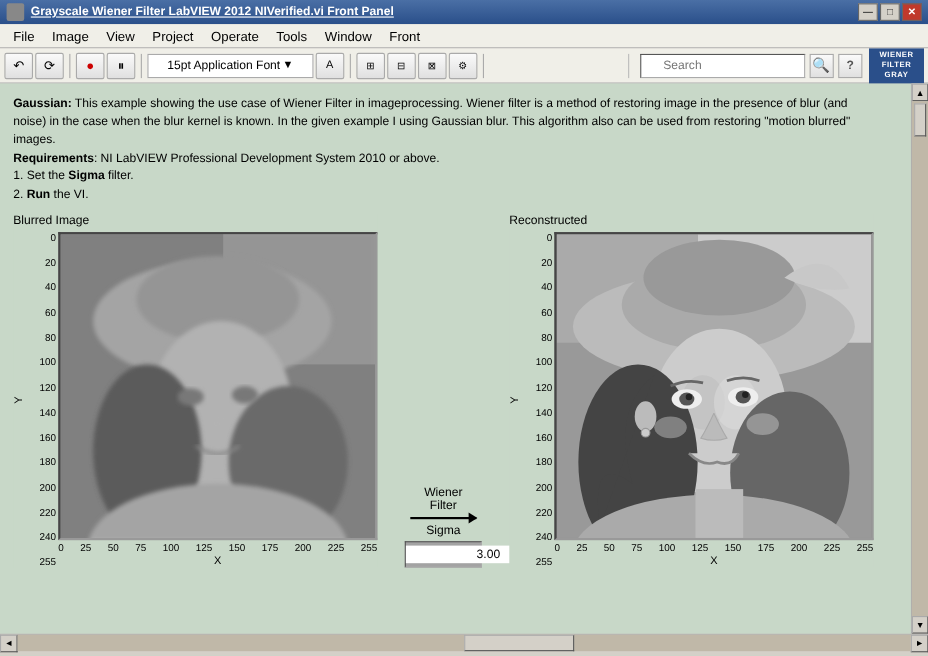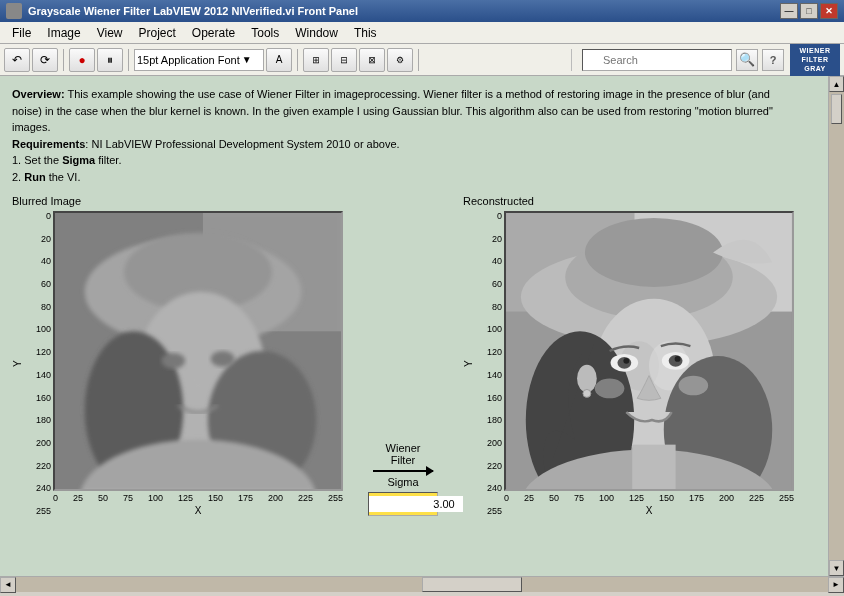--- a/index.html
+++ b/index.html
@@ -10,21 +10,21 @@
       background: linear-gradient(to bottom, #4a6fa5, #2a4f8a);
       color: white;
       height: 22px;
       display: flex;
       align-items: center;
       padding: 0 6px;
       font-size: 11px;
       font-weight: bold;
     }
     .title-bar-icon { width: 16px; height: 16px; margin-right: 6px; background: #888; border-radius: 2px; }
-    .title-bar-title { flex: 1; }
+    .title-bar-title { flex: 1; text-decoration: underline; }
     .title-bar-buttons { display: flex; gap: 2px; }
     .tb-btn {
       width: 18px; height: 16px; border: 1px solid #666;
       display: flex; align-items: center; justify-content: center;
       font-size: 9px; color: #333; cursor: pointer;
     }
     .tb-btn.minimize { background: #d4d0c8; }
     .tb-btn.maximize { background: #d4d0c8; }
     .tb-btn.close { background: #c0392b; color: white; font-weight: bold; }
 
@@ -52,21 +52,21 @@
     }
     .tb-sep { width: 1px; height: 22px; background: #aaa; margin: 0 3px; }
     .toolbar-btn {
       width: 26px; height: 24px; border: 1px solid #aaa;
       background: linear-gradient(to bottom, #fafafa, #e0e0e0);
       display: flex; align-items: center; justify-content: center;
       cursor: pointer; font-size: 12px; border-radius: 2px;
     }
     .font-selector {
       height: 22px; border: 1px solid #aaa; background: white;
-      padding: 0 2px; font-size: 11px; display: flex; align-items: center;
+      padding: 0 17px; font-size: 11px; display: flex; align-items: center;
       min-width: 130px; cursor: pointer;
     }
     .font-dropdown { font-size: 10px; margin-left: 2px; }
 
     
     .search-area {
       display: flex; align-items: center; margin-left: auto; gap: 4px;
     }
     .search-box {
       height: 22px; width: 150px; border: 1px inset #aaa;
@@ -235,21 +235,21 @@
     }
     .sigma-label {
       font-size: 11px;
       margin-bottom: 4px;
       text-align: center;
     }
     .sigma-input {
       display: flex;
       align-items: center;
       border: 1px inset #aaa;
-      background: #fde047;
+      background: #a3a3a3;
       width: 70px;
     }
     .sigma-value {
       flex: 1;
       padding: 2px 4px;
       font-size: 11px;
       border: none;
       text-align: center;
       background: white;
     }
@@ -299,21 +299,21 @@
 </div>
 
 <div class="menu-bar">
   <span class="menu-item">File</span>
   <span class="menu-item">Image</span>
   <span class="menu-item">View</span>
   <span class="menu-item">Project</span>
   <span class="menu-item">Operate</span>
   <span class="menu-item">Tools</span>
   <span class="menu-item">Window</span>
-  <span class="menu-item">This</span>
+  <span class="menu-item">Front</span>
 </div>
 
 <div class="toolbar">
   <div class="toolbar-btn">↶</div>
   <div class="toolbar-btn">⟳</div>
   <div class="tb-sep"></div>
   <div class="toolbar-btn" style="color:#c00;">●</div>
   <div class="toolbar-btn">⏸</div>
   <div class="tb-sep"></div>
   <div class="font-selector">
@@ -340,21 +340,21 @@
     <span style="font-size:7px;">FILTER</span>
     <span style="font-size:7px;">GRAY</span>
   </div>
 </div>
 
 <div class="main-area">
   <div class="panel">
 
     <div class="overview-text">
       <div>
-        <span class="bold">Overview:</span><span> This example showing the use case of Wiener Filter in imageprocessing. Wiener filter is a method of restoring image in the presence of blur (and noise) in the case when the blur kernel is known. In the given example I using Gaussian blur. This algorithm also can be used from restoring "motion blurred" images.</span>
+        <span class="bold">Gaussian:</span><span> This example showing the use case of Wiener Filter in imageprocessing. Wiener filter is a method of restoring image in the presence of blur (and noise) in the case when the blur kernel is known. In the given example I using Gaussian blur. This algorithm also can be used from restoring "motion blurred" images.</span>
       </div>
       <div>
         <span class="bold">Requirements</span><span>: NI LabVIEW Professional Development System 2010 or above.</span>
       </div>
       <div>
         <span>1. Set the </span><span class="bold">Sigma</span><span> filter.</span>
       </div>
       <div>
         <span>2. </span><span class="bold">Run</span><span> the VI.</span>
       </div>

